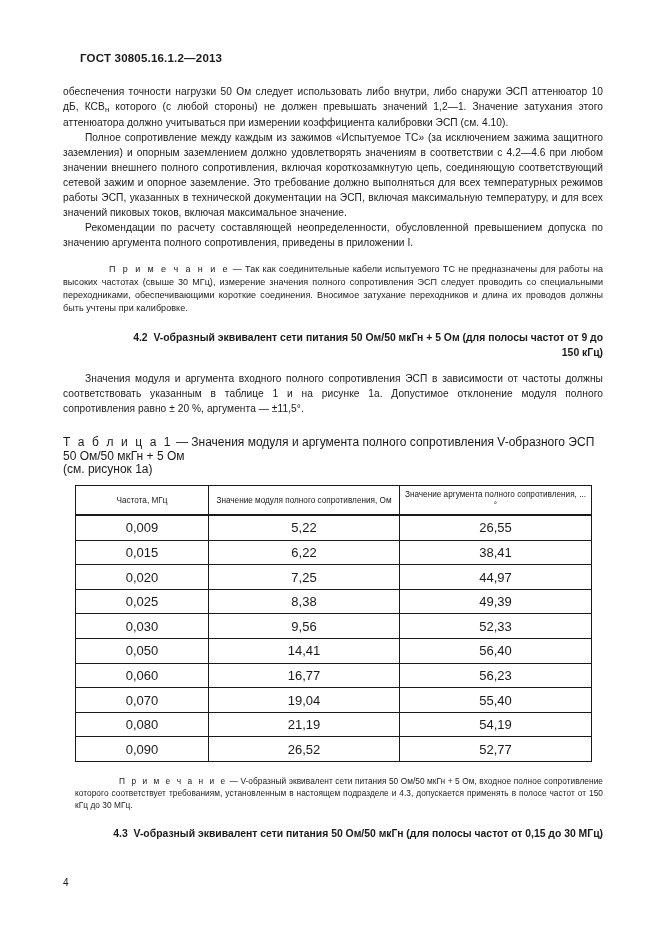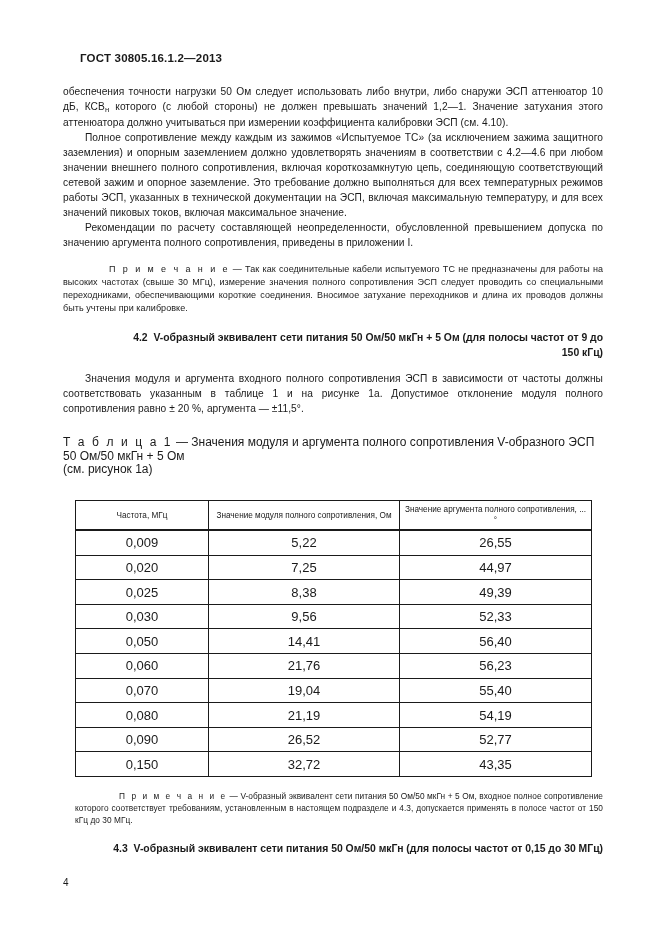--- a/index.html
+++ b/index.html
@@ -81,21 +81,21 @@
   .table-caption {
     margin-top: 20px;
     font-size: 12px;
     line-height: 13.2px;
     text-align: left;
   }
   .tbl-lead {
     letter-spacing: 2.1px;
   }
   table.data {
-    margin-top: 24px;
+    margin-top: 9px;
     margin-left: 12px;
     border-collapse: collapse;
     width: 516px;
     table-layout: fixed;
   }
   table.data td, table.data th {
     border: 1px solid #1a1a1a;
     text-align: center;
     vertical-align: middle;
     font-weight: normal;
@@ -183,20 +183,25 @@
           <th>Значение аргумента полного сопротивления, ...°</th>
         </tr>
       </thead>
       <tbody>
         <tr>
           <td>0,009</td>
           <td>5,22</td>
           <td>26,55</td>
         </tr>
         <tr>
+          <td>0,015</td>
+          <td>6,22</td>
+          <td>38,41</td>
+        </tr>
+        <tr>
           <td>0,020</td>
           <td>7,25</td>
           <td>44,97</td>
         </tr>
         <tr>
           <td>0,025</td>
           <td>8,38</td>
           <td>49,39</td>
         </tr>
         <tr>
@@ -204,43 +209,38 @@
           <td>9,56</td>
           <td>52,33</td>
         </tr>
         <tr>
           <td>0,050</td>
           <td>14,41</td>
           <td>56,40</td>
         </tr>
         <tr>
           <td>0,060</td>
-          <td>21,76</td>
+          <td>16,77</td>
           <td>56,23</td>
         </tr>
         <tr>
           <td>0,070</td>
           <td>19,04</td>
           <td>55,40</td>
         </tr>
         <tr>
           <td>0,080</td>
           <td>21,19</td>
           <td>54,19</td>
         </tr>
         <tr>
           <td>0,090</td>
           <td>26,52</td>
           <td>52,77</td>
         </tr>
-        <tr>
-          <td>0,150</td>
-          <td>32,72</td>
-          <td>43,35</td>
-        </tr>
       </tbody>
     </table>
 
     <p class="table-note"><span class="note-lead">П р и м е ч а н и е</span><span> — V-образный эквивалент сети питания 50 Ом/50 мкГн + 5 Ом, входное полное сопротивление которого соответствует требованиям, установленным в настоящем подразделе и 4.3, допускается применять в полосе частот от 150 кГц до 30 МГц.</span></p>
 
     <div class="section-head">
       <span>4.3</span>&nbsp; <span>V-образный эквивалент сети питания 50 Ом/50 мкГн (для полосы частот от 0,15 до 30 МГц)</span>
     </div>
 
   </div>

